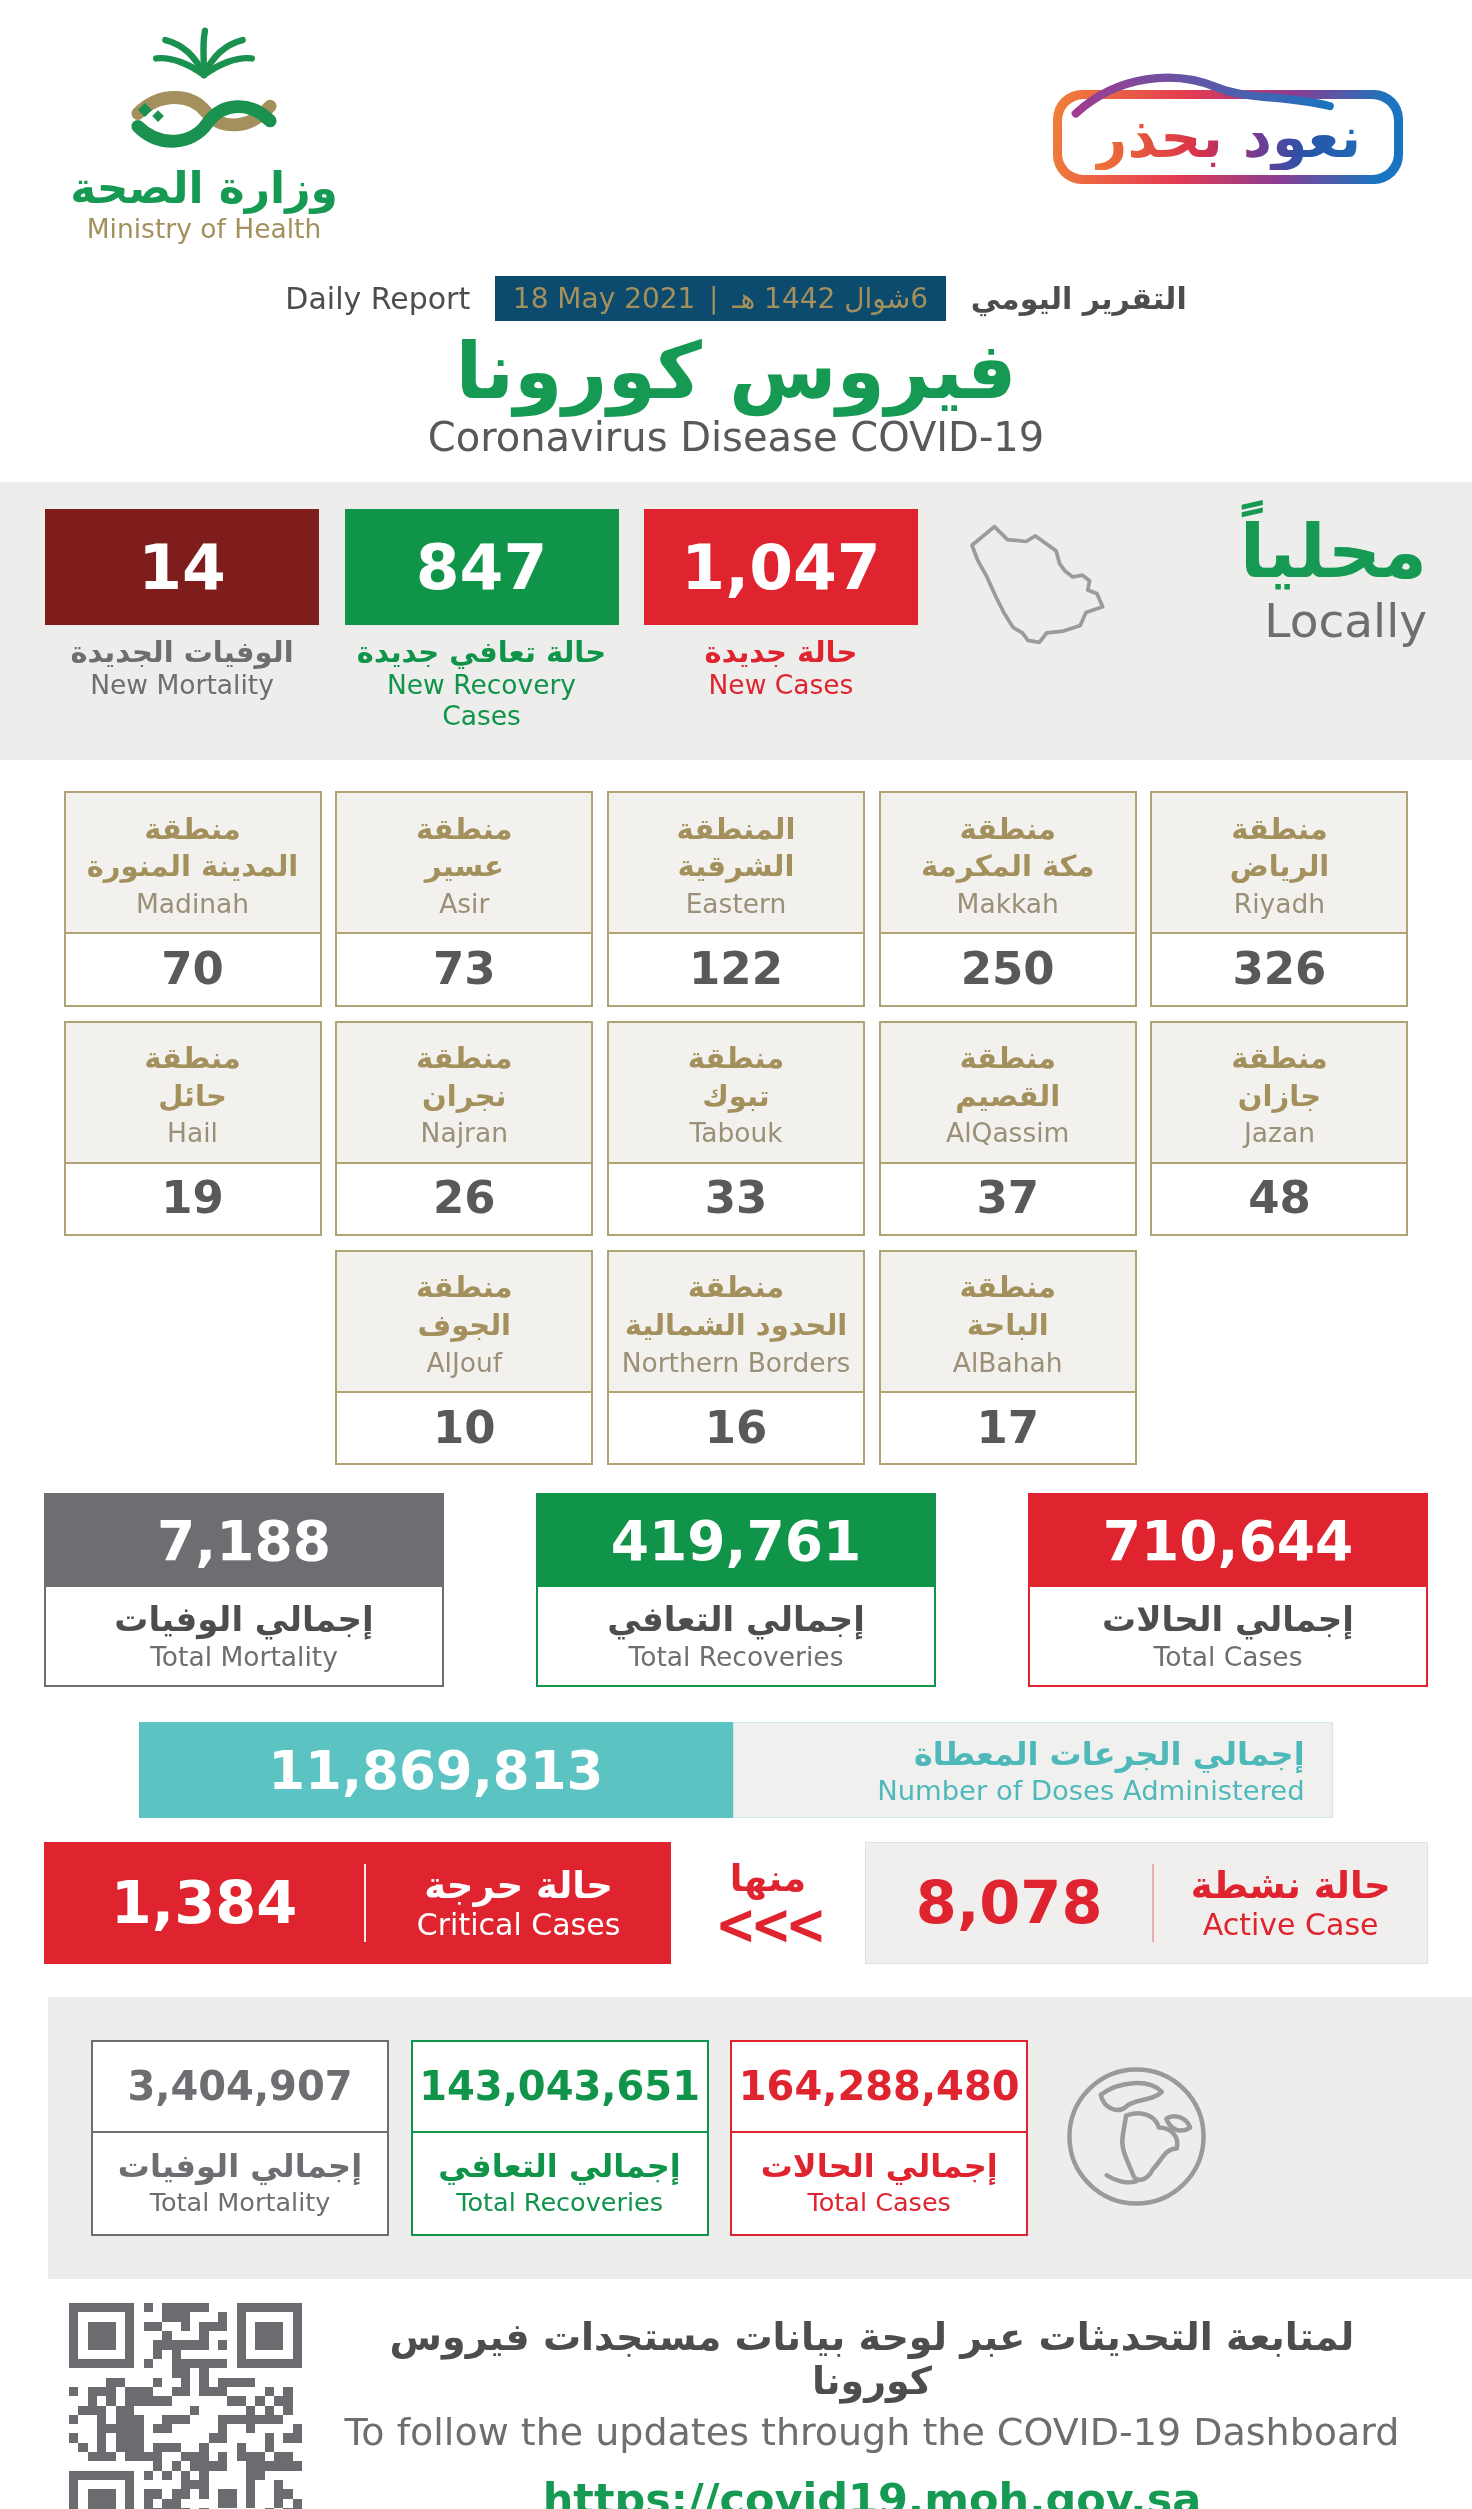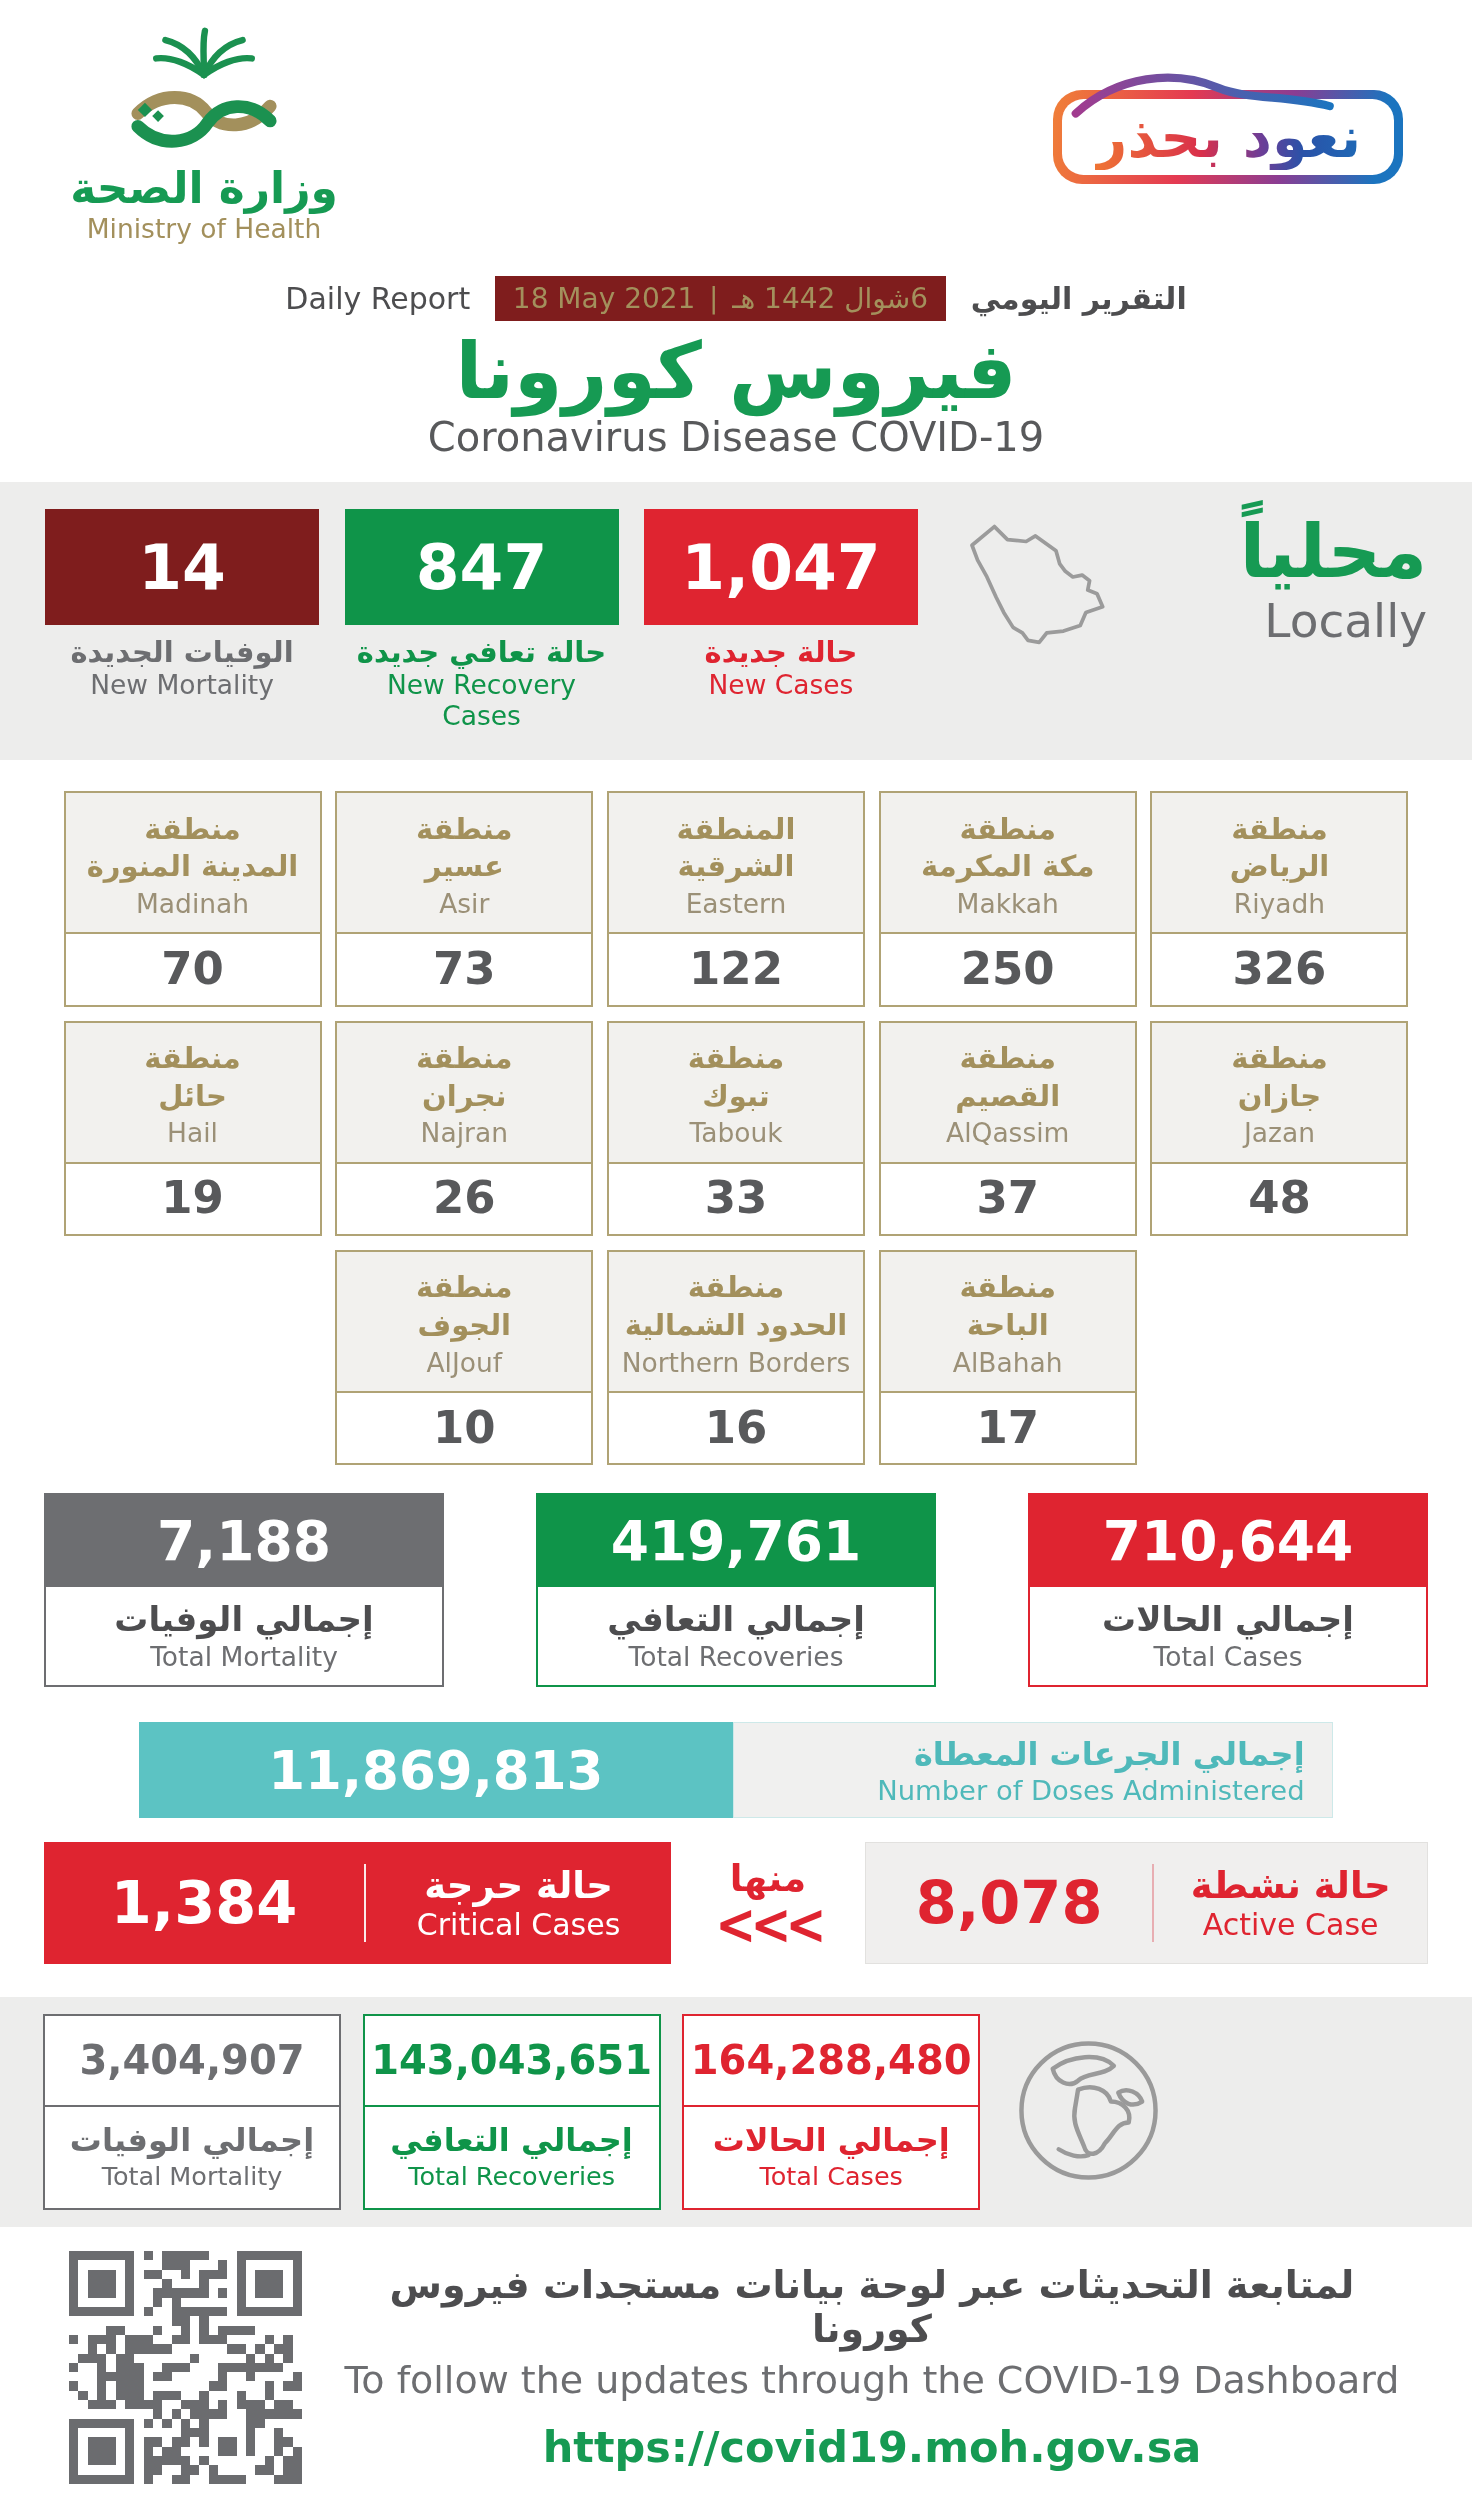--- a/index.html
+++ b/index.html
@@ -35,21 +35,21 @@
   .badge-inner{background:#fff;border-radius:21.6px;padding:9.8px 33px;}
   .badge-text{
     font-size:57px;font-weight:bold;line-height:1;
     background:linear-gradient(90deg,#ef7434,#d92f4b 40%,#6f3d96 62%,#2a52a8 78%,#1e69b6);
     -webkit-background-clip:text;background-clip:text;color:transparent;
   }
   .swirl{position:absolute;top:-27.4px;left:9.8px;width:274px;height:57px;}
   
   .daterow{display:flex;align-items:center;justify-content:center;gap:25px;margin-top:-5.9px;}
   .daily-en{font-size:30px;color:var(--dark);}
-  .datebox{background:#7f1d1d;padding:5.9px 17.6px;display:flex;align-items:center;gap:13.7px;
+  .datebox{background:#0c4a6e;padding:5.9px 17.6px;display:flex;align-items:center;gap:13.7px;
            color:var(--gold);font-size:28px;}
   .datebox .pipe{color:var(--gold);}
   .daily-ar{font-size:30px;font-weight:bold;color:var(--dark);}
   .title-ar{text-align:center;font-size:78px;font-weight:bold;color:#169a53;margin-top:7.8px;line-height:1.1;}
   .title-en{text-align:center;font-size:40px;color:#58595b;margin-top:0px;}
   
   .local-band{margin-top:21.6px;background:var(--band);padding:27.4px 45px 29px;display:flex;align-items:flex-start;gap:25.5px;}
   .stat{width:274px;text-align:center;}
   .stat .box{height:116px;display:flex;align-items:center;justify-content:center;}
   .stat .box .num{font-size:63px;font-weight:bold;color:#fff;}
@@ -96,21 +96,21 @@
   .minha-wrap{flex:1;text-align:center;color:var(--red);}
   .minha{font-size:37px;font-weight:bold;}
   .chevrons{font-size:49px;font-weight:bold;letter-spacing:-5.9px;line-height:0.9;margin-top:3.9px;transform:scaleY(1.15);}
   .active{width:563px;height:122px;background:#f0efee;border:1px solid #e2e1df;display:flex;align-items:center;color:var(--red);}
   .active .num{flex:1.05;font-size:59px;font-weight:bold;text-align:center;}
   .vdiv-r{width:2px;height:78px;background:#e8aeb2;}
   .active .labs{flex:1;text-align:center;}
   .active .l-ar{font-size:37px;font-weight:bold;}
   .active .l-en{font-size:30px;}
   
-  .global-band{margin-top:33px;background:var(--band);padding:17px 43px;display:flex;align-items:center;gap:21.6px;}
+  .global-band{margin-top:33px;background:var(--band);padding:43px 43px;display:flex;align-items:center;gap:21.6px;margin-left:48px;}
   .gcard{width:298px;background:#fff;border:2px solid var(--c);text-align:center;}
   .gcard .gnum{padding:21.6px 3.9px;font-size:40px;font-weight:bold;color:var(--c);}
   .gcard.theme-gray .gnum{color:#6d6e71;}
   .gcard .glabs{border-top:2px solid var(--c);padding:13.7px 3.9px 17.6px;color:var(--c);}
   .gcard .g-ar{font-size:32px;font-weight:bold;}
   .gcard .g-en{font-size:25.5px;margin-top:2px;}
   .globe-wrap{width:149px;flex:0 0 auto;margin-left:11.8px;}
   .globe-wrap svg{width:149px;height:149px;}
   .global-label{margin-left:auto;text-align:right;}
   .global-ar{font-size:69px;font-weight:bold;color:#169a53;line-height:1.1;}

